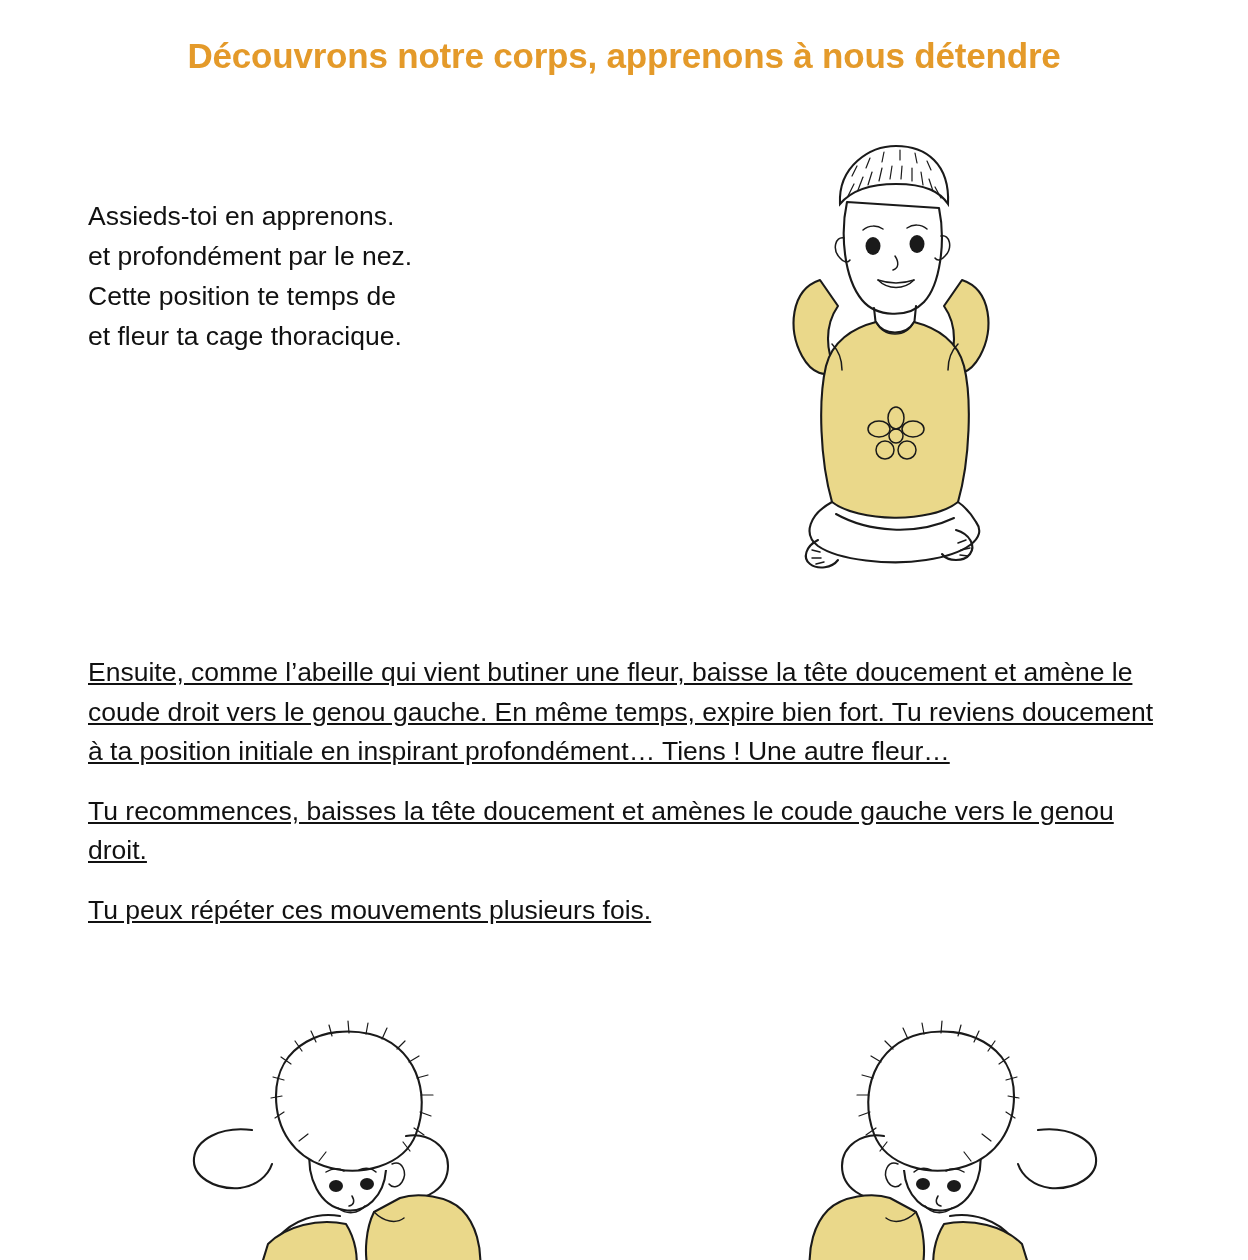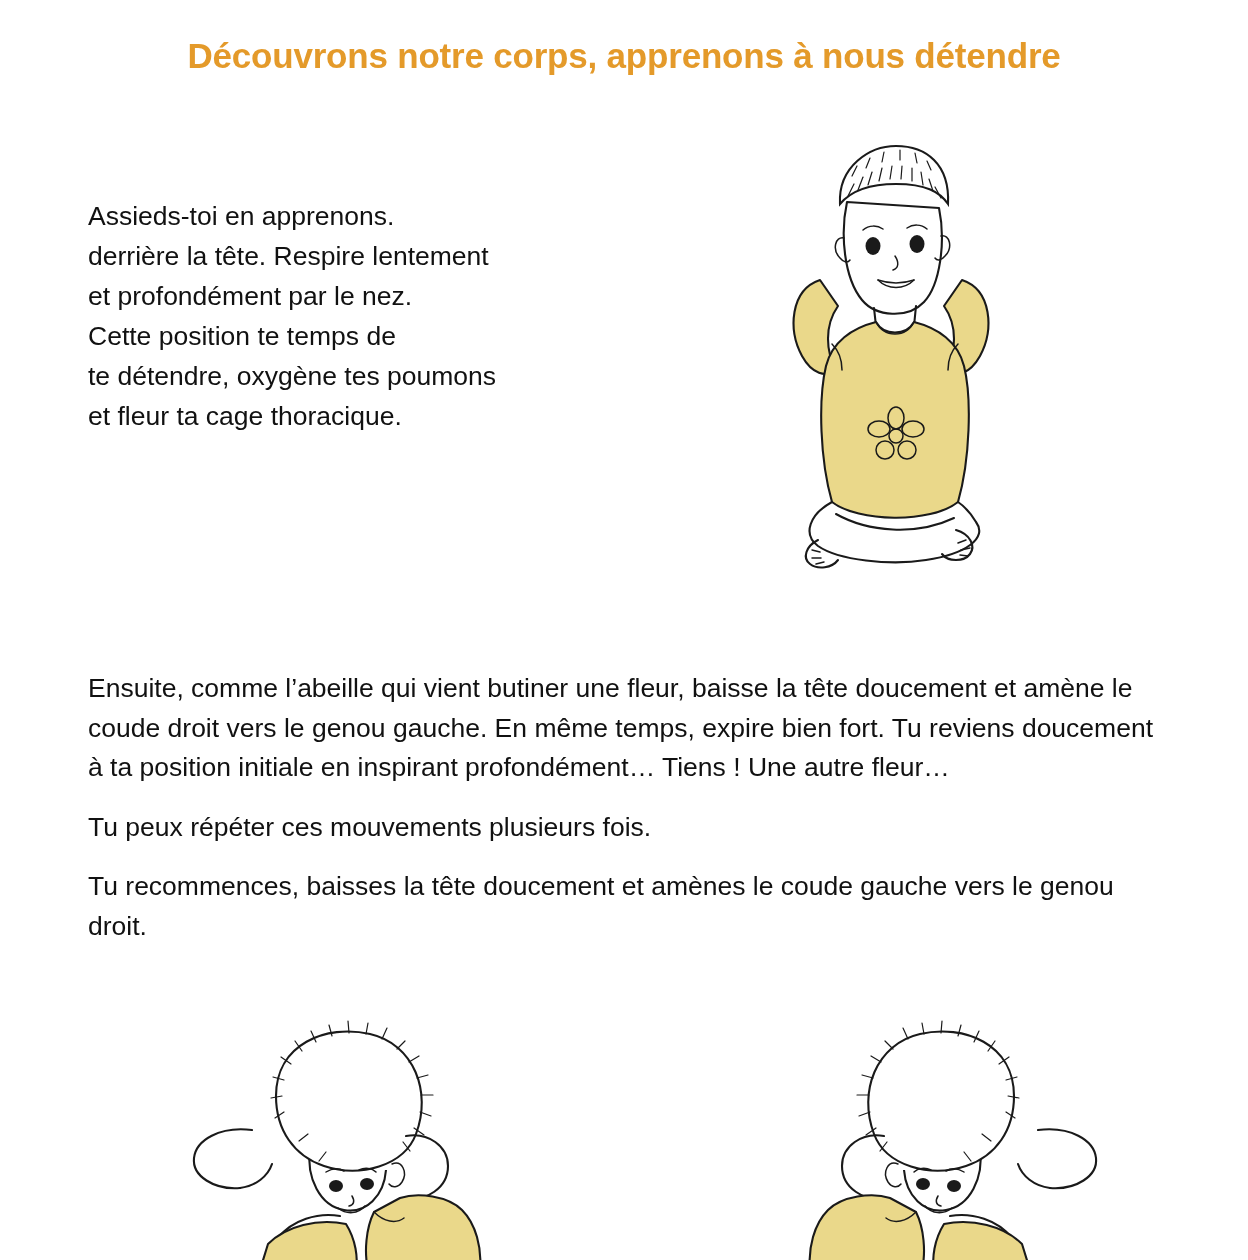--- a/index.html
+++ b/index.html
@@ -61,21 +61,22 @@
   .body-block {
     position: absolute;
     top: 653px;
     left: 88px;
     width: 1080px;
     font-size: 26.5px;
     line-height: 39.5px;
     color: #111111;
   }
   .body-block p {
-    margin: 16px 0 20px 0;
+    margin: 0 0 20px 0;
+    text-decoration: underline;
   }
   .body-block p:last-child { margin-bottom: 0; }
 
   
   .illus-bottom-left {
     position: absolute;
     top: 1000px;
     left: 160px;
     width: 330px;
     height: 270px;
@@ -98,24 +99,22 @@
 </style>
 </head>
 <body>
 
 <div class="page">
 
   <div class="title">Découvrons notre corps, apprenons à nous détendre</div>
 
   <div class="intro-text">
     <div class="line">Assieds-toi en apprenons.</div>
-    <div class="line">derrière la tête. Respire lentement</div>
     <div class="line">et profondément par le nez.</div>
     <div class="line">Cette position te temps de</div>
-    <div class="line">te détendre, oxygène tes poumons</div>
     <div class="line">et fleur ta cage thoracique.</div>
   </div>
 
   <div class="illus-seated">
     <svg viewBox="0 0 300 460" width="300" height="460" aria-hidden="true">
 
       <path class="shirt" d="M80 150 C 50 160, 48 200, 62 226 C 72 244, 86 248, 96 240 C 86 222, 84 196, 98 176 Z"></path>
       <path class="shirt" d="M222 150 C 252 160, 254 200, 240 226 C 230 244, 216 248, 206 240 C 216 222, 218 196, 204 176 Z"></path>
 
       <path class="skin" d="M107 72 C 100 104, 104 148, 122 170 C 136 187, 168 189, 184 172 C 200 155, 206 112, 199 78 Z"></path>
@@ -177,22 +176,22 @@
 
       <path class="ink" d="M78 410 c -12 6 -16 18 -8 24 c 8 6 22 4 28 -4"></path>
       <path class="ink-thin" d="M72 420 l8 2 M72 428 l9 0 M76 434 l8 -2"></path>
       <path class="ink" d="M216 400 c 14 4 20 16 14 24 c -6 8 -22 8 -28 0"></path>
       <path class="ink-thin" d="M226 410 l-8 3 M230 418 l-9 2 M228 426 l-8 -1"></path>
     </svg>
   </div>
 
   <div class="body-block">
     <p>Ensuite, comme l’abeille qui vient butiner une fleur, baisse la tête doucement et amène le coude droit vers le genou gauche. En même temps, expire bien fort. Tu reviens doucement à ta position initiale en inspirant profondément… Tiens ! Une autre fleur…</p>
+    <p>Tu recommences, baisses la tête doucement et amènes le coude gauche vers le genou droit.</p>
     <p>Tu peux répéter ces mouvements plusieurs fois.</p>
-    <p>Tu recommences, baisses la tête doucement et amènes le coude gauche vers le genou droit.</p>
   </div>
 
   <div class="illus-bottom-left">
     <svg viewBox="0 0 330 270" width="330" height="270" aria-hidden="true">
 
       <path class="ink" d="M92 130 C 60 126, 36 140, 34 158 C 32 176, 54 190, 80 188"></path>
       <path class="ink" d="M80 188 C 96 186, 108 176, 112 164"></path>
 
       <path class="skin" d="M150 148 C 146 178, 160 206, 184 210 C 206 214, 224 196, 226 170"></path>
       <path class="hair" d="M116 96 C 116 44, 166 24, 210 34 C 254 44, 272 92, 256 134 C 244 166, 200 178, 164 166 C 134 156, 116 130, 116 96 Z" style="fill:#ffffff;stroke:#1a1a1a;stroke-width:2.1"></path>

